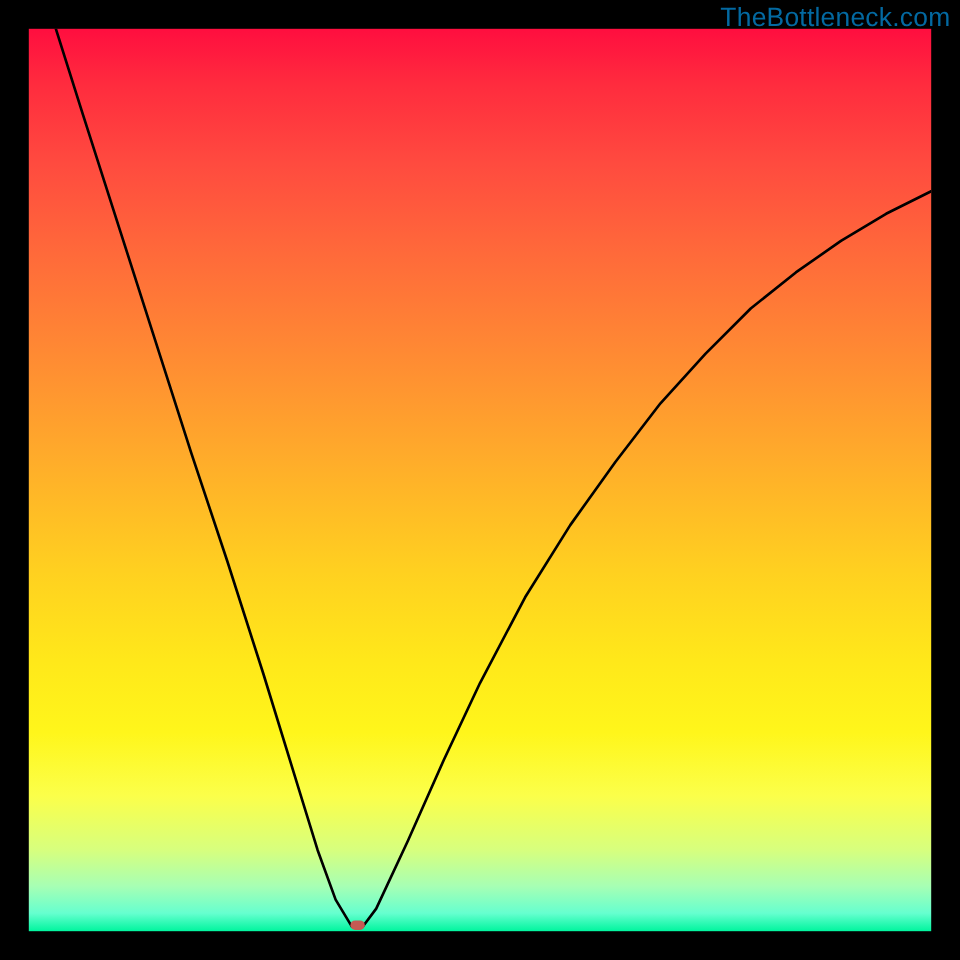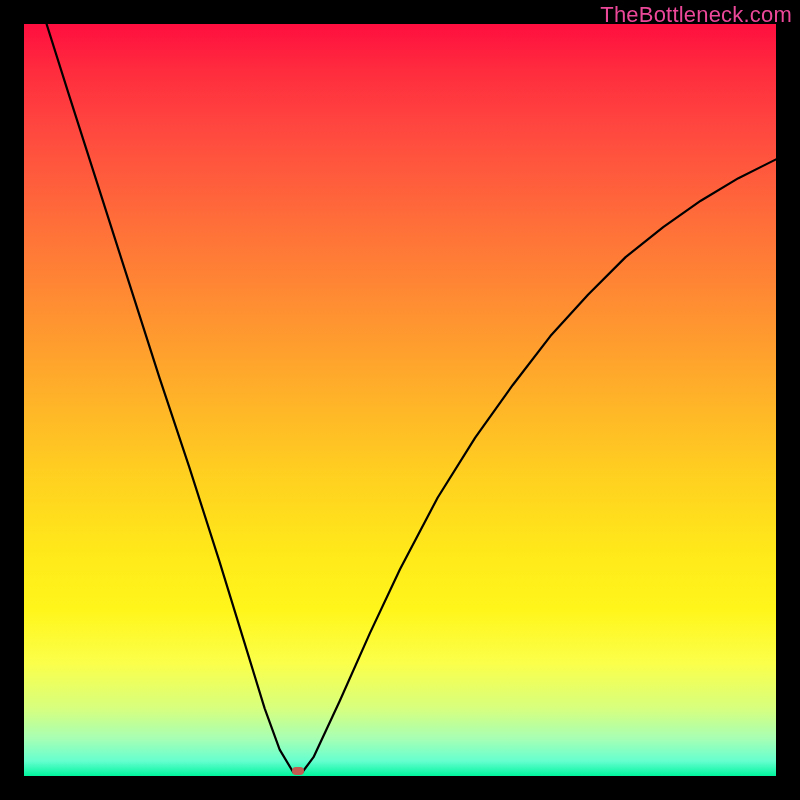--- a/index.html
+++ b/index.html
@@ -39,21 +39,21 @@
       #d7ff7e 91%,
       #a7ffb4 95%,
       #66ffcf 98%,
       #00f59e 100%
     );
   }
   .watermark {
     position: absolute;
     top: 2px;
     right: 8px;
-    color: #ec4899;
+    color: #0369a1;
     font-size: 22px;
     font-weight: 500;
     letter-spacing: 0.2px;
     z-index: 5;
   }
   svg.curve {
     position: absolute;
     left: 0;
     top: 0;
     width: 752px;

